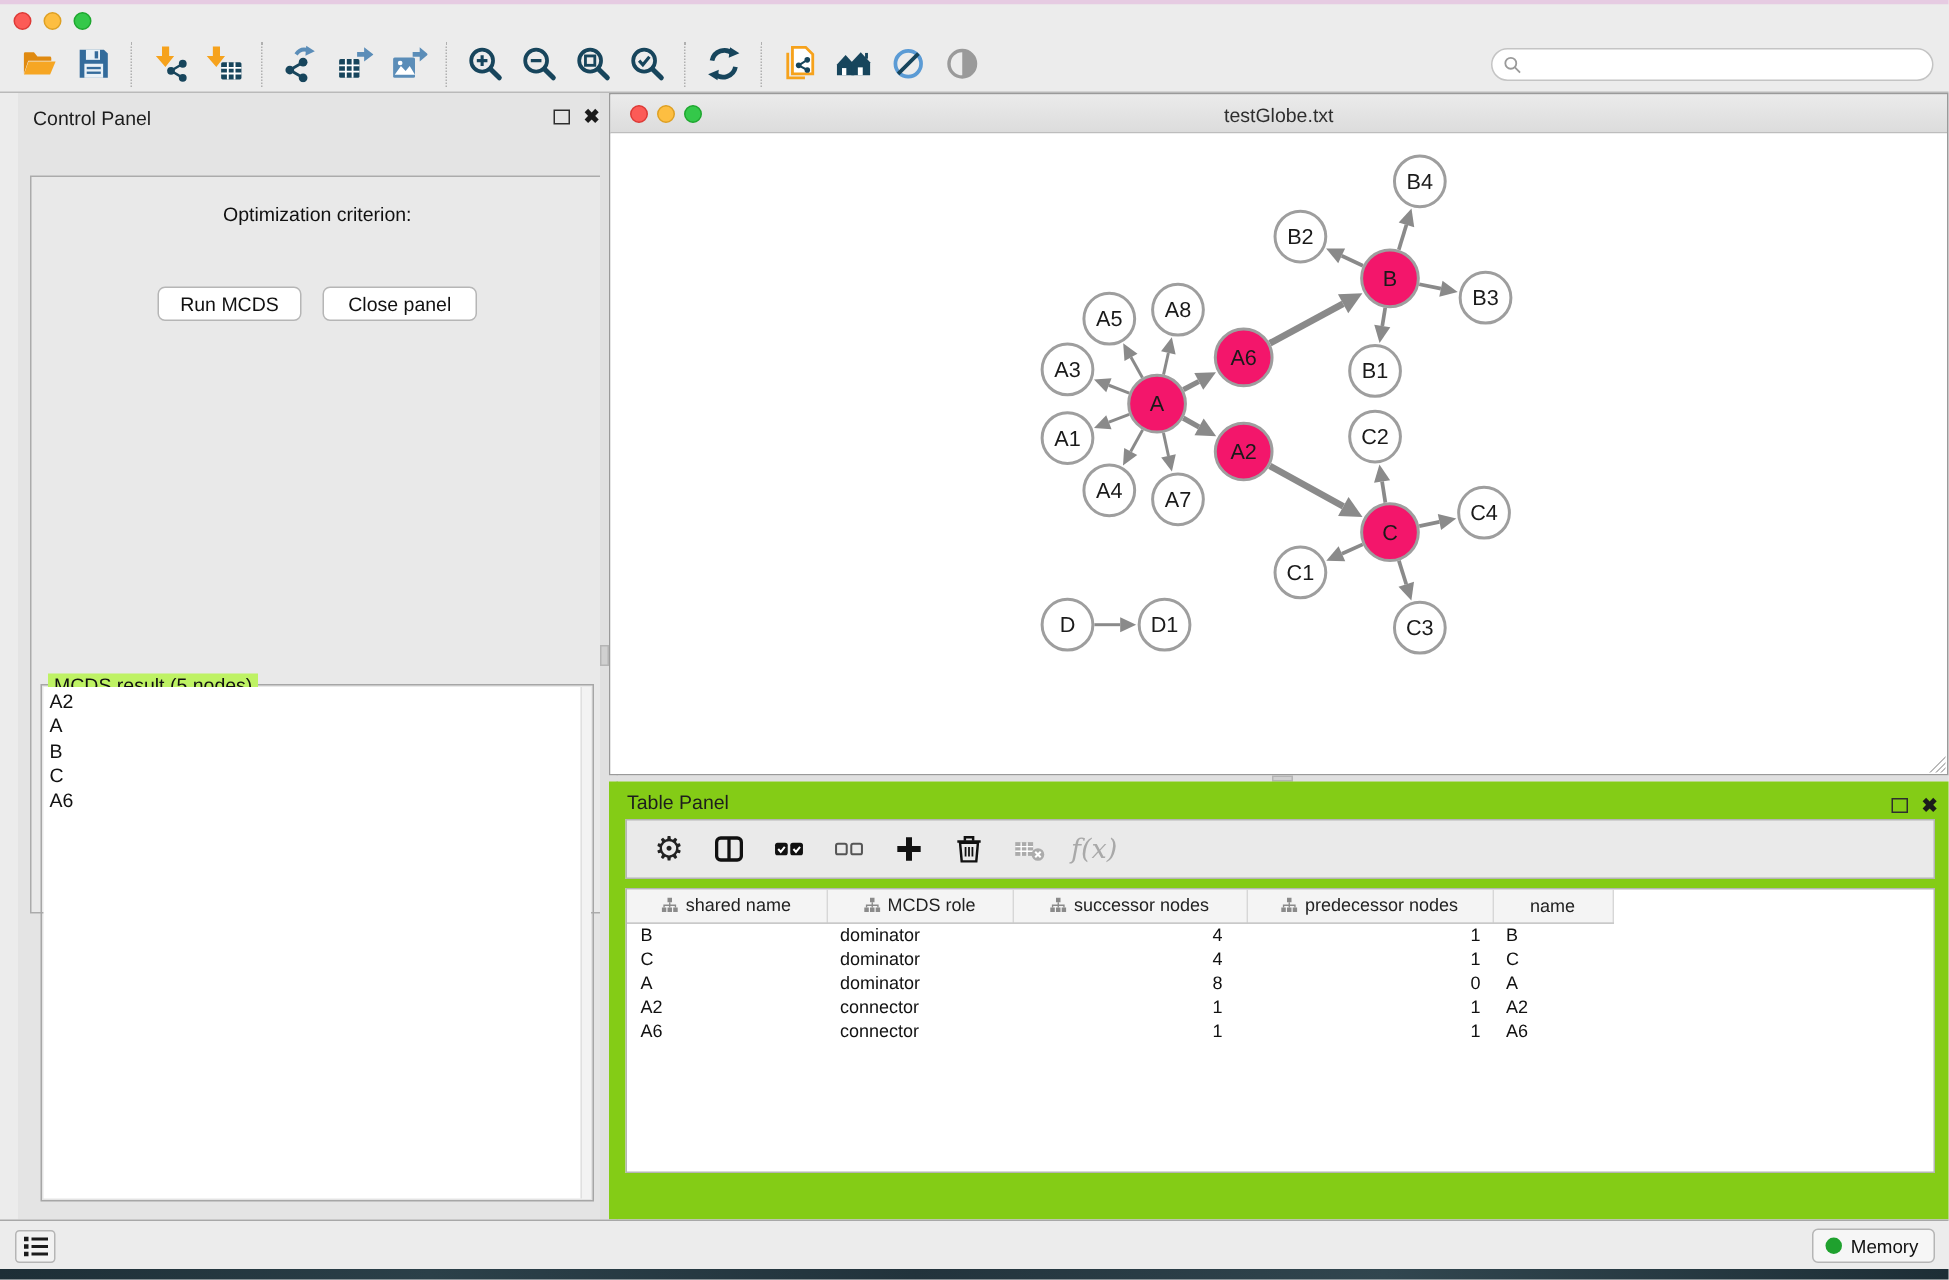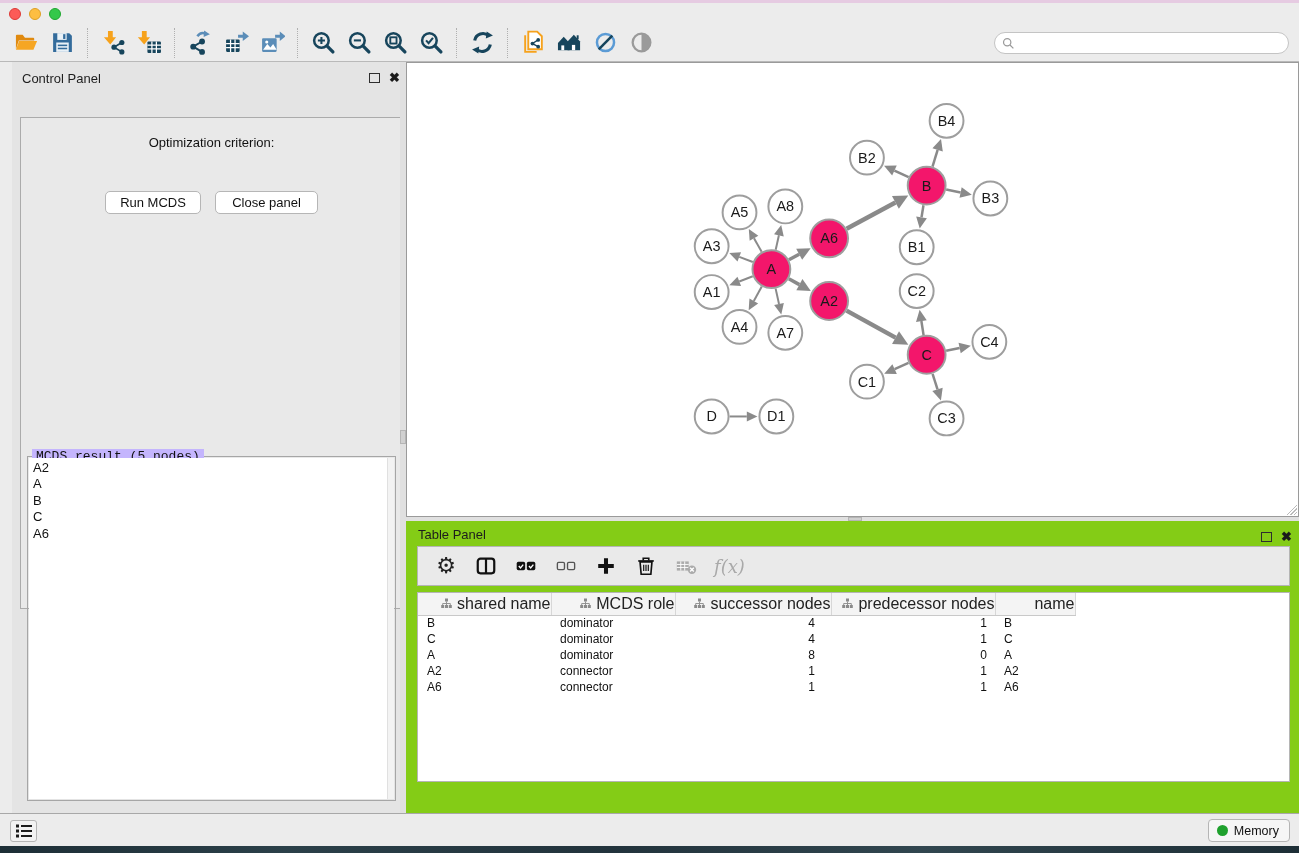--- a/index.html
+++ b/index.html
@@ -59,22 +59,22 @@
     border-right:4px solid transparent; border-bottom:5px solid #fff; }
   #combo-stepper .down { width:0; height:0; border-left:4px solid transparent;
     border-right:4px solid transparent; border-top:5px solid #fff; }
   .mac-btn { position:absolute; height:23px; background:#fff; border:1px solid #b6b6b6;
     border-radius:5px; font-size:13px; color:#111; text-align:center; line-height:21px;
     font-family:"Liberation Sans",sans-serif; }
   #run-btn { left:84px; top:73px; width:96px; }
   #closepanel-btn { left:194px; top:73px; width:103px; }
   #mcds-fieldset { position:absolute; left:6px; top:338px; width:369px; height:345px;
     border:1px solid #a6a6a6; }
-  #mcds-legend { position:absolute; left:4px; top:-8px; background:#c4b5fd;
-    padding:0 4px; font-size:13px; color:#111;font-family:Liberation Mono, monospace; }
+  #mcds-legend { position:absolute; left:4px; top:-8px; background:#bef264;
+    padding:0 4px; font-size:13px; color:#111; }
   #mcds-listbox { position:absolute; left:1px; top:1px; right:1px; bottom:1px; background:#fff; }
   #mcds-scrollbar { position:absolute; right:0; top:0; bottom:0; width:7px;
     background:#f3f3f3; border-left:1px solid #e0e0e0; }
   .mcds-item { font-size:13px; color:#111; line-height:16.4px; padding-left:4px; }
   #mcds-listbox .items { padding-top:2px; }
 
   
   #v-divider { left:400px; top:62px; width:6px; height:751px; background:#e0e0e0; }
   #v-handle { position:absolute; left:0px; top:368px; width:6px; height:14px;
     background:#d0d0d0; border:1px solid #b5b5b5; }
@@ -110,22 +110,22 @@
     padding-left:16px; gap:16px; }
   .tp-icon { display:flex; align-items:center; justify-content:center; height:28px; min-width:24px;
     background:none; border:none; }
   .tp-icon svg { width:22px; height:22px; }
   .tp-icon.gear { font-size:22px; color:#222; line-height:22px; }
   .tp-icon.fx { font-family:"DejaVu Serif", serif; font-style:italic; font-size:18px; color:#a9a9a9; }
   #tp-table { position:absolute; left:11px; top:71px; width:873px; height:190px;
     background:#fff; border:1px solid #b5b5b5; overflow:hidden; }
   #tp-table table { border-collapse:collapse; table-layout:fixed; }
   #tp-table th { height:22px; background:#f4f4f4; border-right:1px solid #d7d7d7;
-    border-bottom:1px solid #c9c9c9; font-size:16px; font-weight:normal; color:#222;
-    text-align:right; white-space:nowrap; overflow:hidden; }
+    border-bottom:1px solid #c9c9c9; font-size:12px; font-weight:normal; color:#222;
+    text-align:center; white-space:nowrap; overflow:hidden; }
   #tp-table th .hdr { display:inline-flex; align-items:center; gap:5px; }
   #tp-table td { height:16px; font-size:12px; color:#111; white-space:nowrap; overflow:hidden; }
   td.al { text-align:left; padding-left:9px; }
   td.ar { text-align:right; }
   #table-tabs { position:absolute; left:0; right:0; top:267px; display:flex; justify-content:center; }
   #table-tabs .wrap { display:inline-flex; border:1px solid #c3c3c3; border-radius:5px;
     overflow:hidden; background:#fff; }
   .tt-tab { padding:3px 13px 4px 13px; font-size:12.5px; color:#111; background:#fff;
     border-right:1px solid #d2d2d2; }
   .tt-tab:last-child { border-right:none; }
@@ -326,20 +326,26 @@
       </div>
     </div>
   </div>
 </div>
 
 <div id="v-divider" class="abs">
   <div id="v-handle"></div>
 </div>
 
 <div id="network-frame" class="abs">
+  <div id="nf-titlebar">
+    <span class="traffic" id="nf-close"></span>
+    <span class="traffic" id="nf-min"></span>
+    <span class="traffic" id="nf-max"></span>
+    <div id="nf-title">testGlobe.txt</div>
+  </div>
   <div id="network-canvas">
     <svg id="graph-svg" viewBox="0 0 891 429">
         <line x1="354.20930486584723" y1="163.56032429229037" x2="346.53918227421684" y2="149.8979184259488" stroke="#8A8A8A" stroke-width="2"></line>
         <polygon points="341.3011603774451,140.56769192232414 350.8991012011443,147.4502446424106 342.1792633472894,152.345592209487" fill="#8A8A8A"></polygon>
         <line x1="368.33860915637314" y1="161.47625879632093" x2="371.55716540278587" y2="146.9927556874634" stroke="#8A8A8A" stroke-width="2"></line>
         <polygon points="373.8783213014455,136.5475541434951 376.43810070370563,148.07740797655666 366.6762301018661,145.90810339837012" fill="#8A8A8A"></polygon>
         <line x1="345.325077653959" y1="173.84127976735095" x2="331.7322596838709" y2="168.63069954548382" stroke="#8A8A8A" stroke-width="2"></line>
         <polygon points="321.74117622873894,164.80078422101658 333.52193974203317,163.96196895897359 329.9425796257086,173.29943013199406" fill="#8A8A8A"></polygon>
         <line x1="345.325077653959" y1="188.15872023264905" x2="331.7322596838709" y2="193.36930045451618" stroke="#8A8A8A" stroke-width="2"></line>
         <polygon points="321.74117622873894,197.19921577898342 329.9425796257086,188.70056986800594 333.52193974203317,198.03803104102641" fill="#8A8A8A"></polygon>

